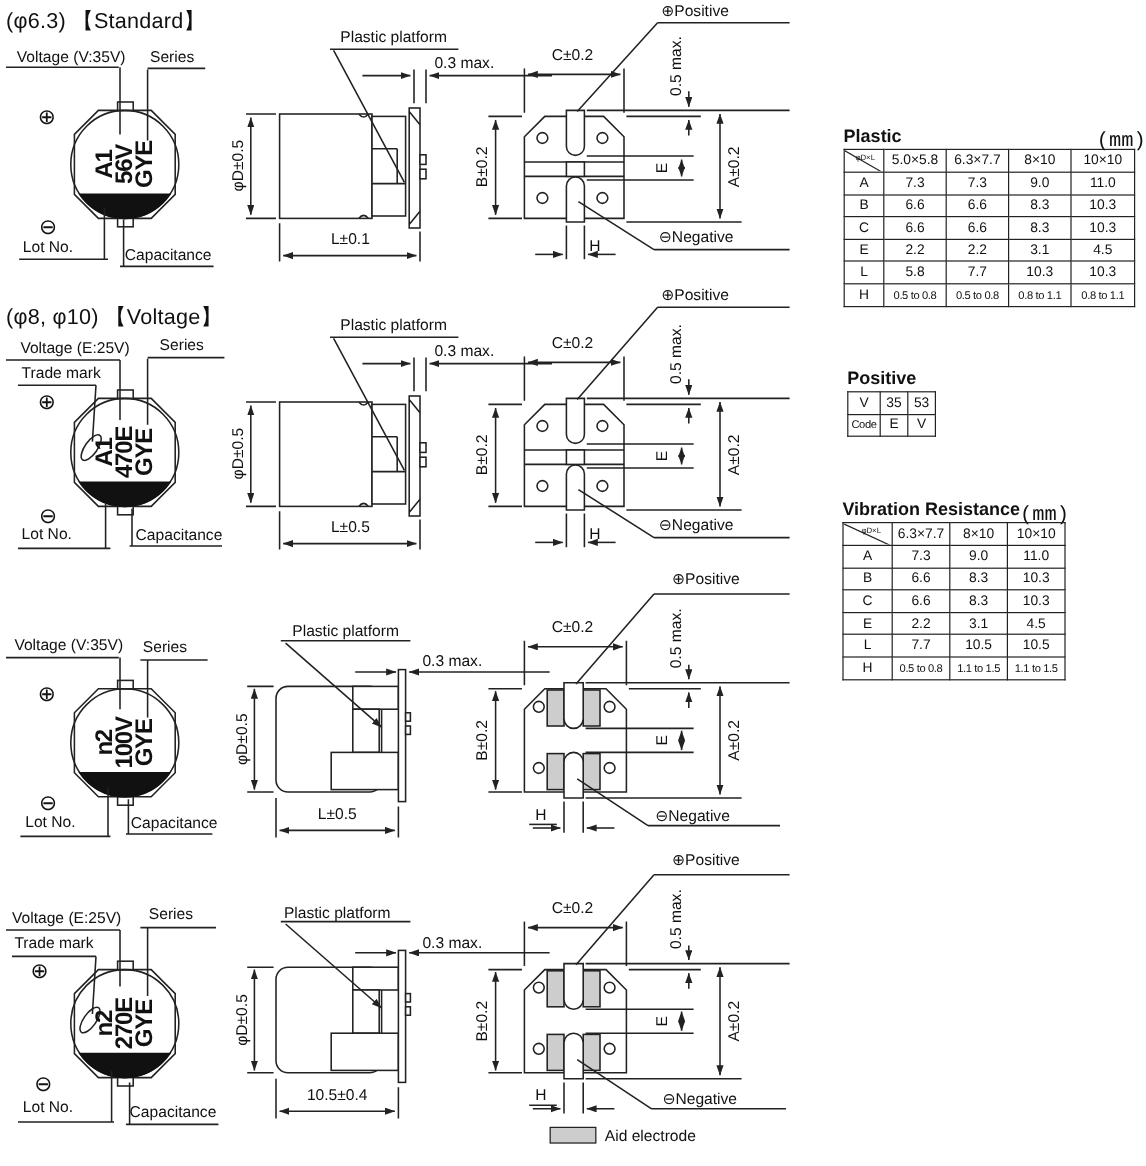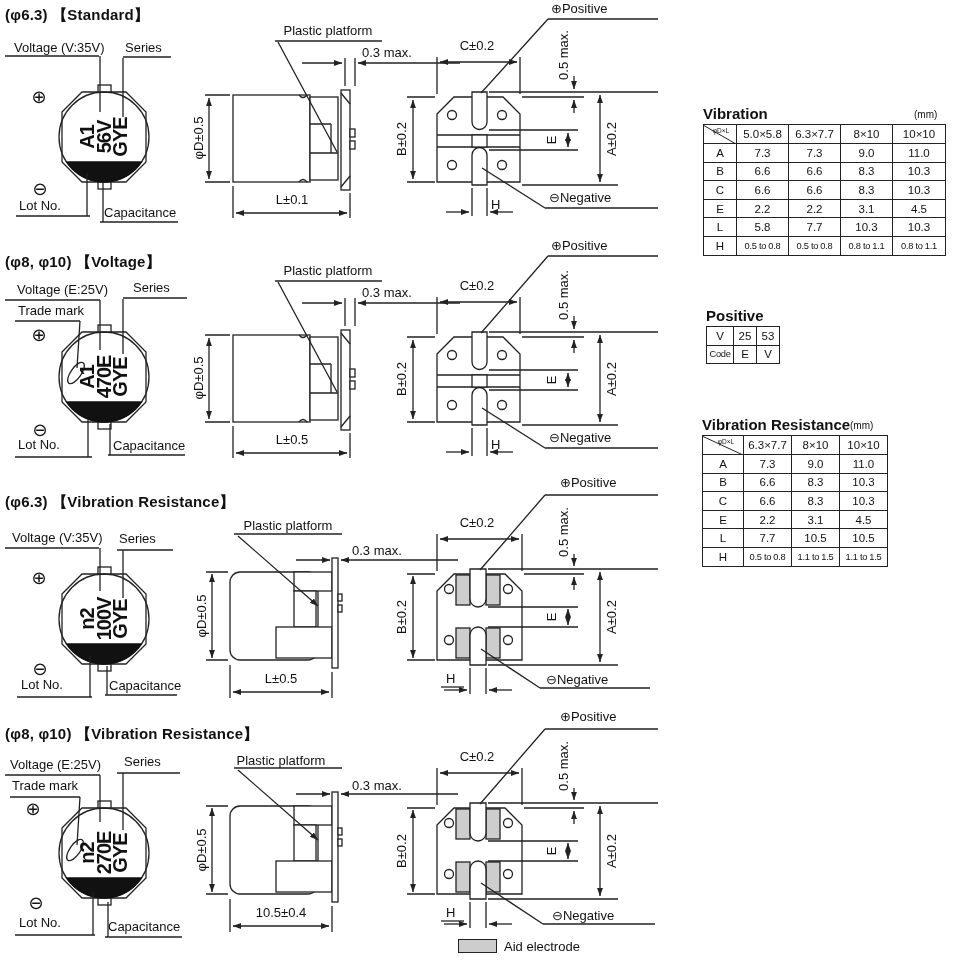--- a/index.html
+++ b/index.html
@@ -10,26 +10,26 @@
   .art line, .art path, .art rect, .art polygon, .art circle, .art ellipse {
     stroke:#222; stroke-width:1.3; fill:none; }
   .art .f { fill:#fff; }
   .art .dark { fill:#111; stroke:#111; }
   .art .gray { fill:#cdcdcd; }
   .d2 { marker-start:url(#ar); marker-end:url(#ar); }
   .d1 { marker-end:url(#ar); }
   .lbl { position:absolute; font-size:13px; line-height:1.12; white-space:nowrap; color:#111; }
   .ctr { transform:translate(-50%,-50%); }
   .rot { transform:translate(-50%,-50%) rotate(-90deg); }
-  .sec-title { font-size:15px; font-weight:700; letter-spacing:.2px; }
+  .sec-title { font-size:18px; font-weight:400; letter-spacing:.2px; }
   .sym { font-size:18px; transform:translate(-50%,-50%); }
   .marking { position:absolute; transform:translate(-50%,-50%) rotate(-90deg);
     font-weight:700; font-size:20px; line-height:16.5px; letter-spacing:-1px; text-align:center; }
   .tt { position:absolute; font-size:15px; font-weight:700; white-space:nowrap; }
-  .unit { position:absolute; font-size:10px; white-space:nowrap; }
+  .unit { position:absolute; font-size:17px; white-space:nowrap;font-family:Liberation Mono, monospace; }
   .tbl { position:absolute; border-collapse:collapse; table-layout:fixed; text-align:center;
     font-size:11.5px; color:#111; }
   .tbl td { border:1.4px solid #222; height:18.6px; padding:0; vertical-align:middle; overflow:hidden; }
   .tbl .sm { font-size:9.3px; letter-spacing:-.3px; }
   .cnr { display:block; }
   .cnr line { stroke:#222; stroke-width:1; }
   .cnr text { font-size:6.5px; fill:#111; text-anchor:middle; }
   .legend-sw { position:absolute; width:39px; height:14px; border:1.4px solid #222; background:#cdcdcd; }
 </style>
 </head>
@@ -272,21 +272,20 @@
         <path d="M435,86 H407 M435,172 H407"></path>
         <line class="d2" x1="413" y1="88" x2="413" y2="170"></line>
         <path d="M470,180 V206 M486,180 V206"></path>
         <line class="d1" x1="444" y1="202" x2="467" y2="202"></line>
         <line class="d1" x1="512" y1="202" x2="489" y2="202"></line>
         <path d="M441,199 H464"></path>
         <path d="M545,7 H658 M545,7 L480,82"></path>
         <path d="M540,200 H650 M540,200 L481,161"></path>
       </g>
     </svg>
-    <div class="lbl sec-title" style="left:5px;top:6px">(φ6.3) 【Vibration Resistance】</div>
     <div class="lbl" style="left:12px;top:43px">Voltage (V:35V)</div>
     <div class="lbl" style="left:119px;top:44px">Series</div>
     <div class="lbl sym" style="left:39px;top:90px">⊕</div>
     <div class="lbl sym" style="left:40px;top:181px">⊖</div>
     <div class="lbl" style="left:21px;top:190px">Lot No.</div>
     <div class="lbl" style="left:109px;top:191px">Capacitance</div>
     <div class="marking" style="left:104px;top:131px">
       <div>n2</div>
       <div>100V</div>
       <div>GYE</div>
@@ -361,21 +360,20 @@
         <path d="M435,86 H407 M435,172 H407"></path>
         <line class="d2" x1="413" y1="88" x2="413" y2="170"></line>
         <path d="M470,180 V206 M486,180 V206"></path>
         <line class="d1" x1="444" y1="202" x2="467" y2="202"></line>
         <line class="d1" x1="512" y1="202" x2="489" y2="202"></line>
         <path d="M441,199 H464"></path>
         <path d="M545,7 H658 M545,7 L480,82"></path>
         <path d="M543,202 H655 M543,202 L481,161"></path>
       </g>
     </svg>
-    <div class="lbl sec-title" style="left:5px;top:4px">(φ8, φ10) 【Vibration Resistance】</div>
     <div class="lbl" style="left:10px;top:36px">Voltage (E:25V)</div>
     <div class="lbl" style="left:124px;top:33px">Series</div>
     <div class="lbl" style="left:12px;top:57px">Trade mark</div>
     <div class="lbl sym" style="left:33px;top:87px">⊕</div>
     <div class="lbl sym" style="left:36px;top:181px">⊖</div>
     <div class="lbl" style="left:19px;top:194px">Lot No.</div>
     <div class="lbl" style="left:108px;top:198px">Capacitance</div>
     <div class="marking" style="left:104px;top:131px">
       <div>n2</div>
       <div>270E</div>
@@ -390,21 +388,21 @@
     <div class="lbl rot" style="left:564px;top:44px">0.5 max.</div>
     <div class="lbl rot" style="left:552px;top:129px">E</div>
     <div class="lbl rot" style="left:612px;top:129px">A±0.2</div>
     <div class="lbl" style="left:446px;top:184px">H</div>
     <div class="lbl" style="left:560px;top:-12px">⊕Positive</div>
     <div class="lbl" style="left:552px;top:187px">⊖Negative</div>
     <div class="legend-sw" style="left:458px;top:217px"></div>
     <div class="lbl" style="left:504px;top:218px">Aid electrode</div>
   </div>
 
-  <div class="tt" style="left:703px;top:105px">Vibration</div>
+  <div class="tt" style="left:703px;top:105px">Plastic</div>
   <div class="unit" style="left:914px;top:109px">(mm)</div>
   <table class="tbl" style="left:703px;top:124px;width:242px">
     <colgroup>
         <col style="width:33px">
         <col style="width:52px">
         <col style="width:52px">
         <col style="width:52px">
         <col style="width:53px">
       </colgroup>
     <tbody>
@@ -468,21 +466,21 @@
   <div class="tt" style="left:706px;top:307px">Positive</div>
   <table class="tbl" style="left:706px;top:326px;width:73px">
     <colgroup>
         <col style="width:27px">
         <col style="width:23px">
         <col style="width:23px">
       </colgroup>
     <tbody>
         <tr>
       <td>V</td>
-      <td>25</td>
+      <td>35</td>
       <td>53</td>
     </tr>
     <tr>
       <td class="sm">Code</td>
       <td>E</td>
       <td>V</td>
     </tr>
   </tbody>
     </table>
 

